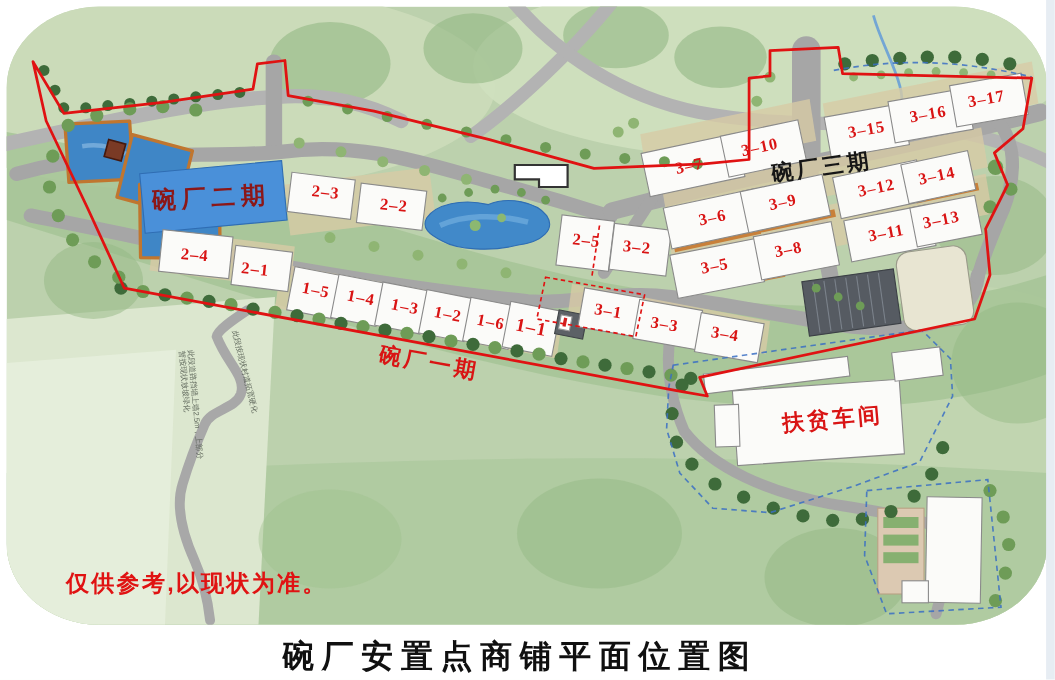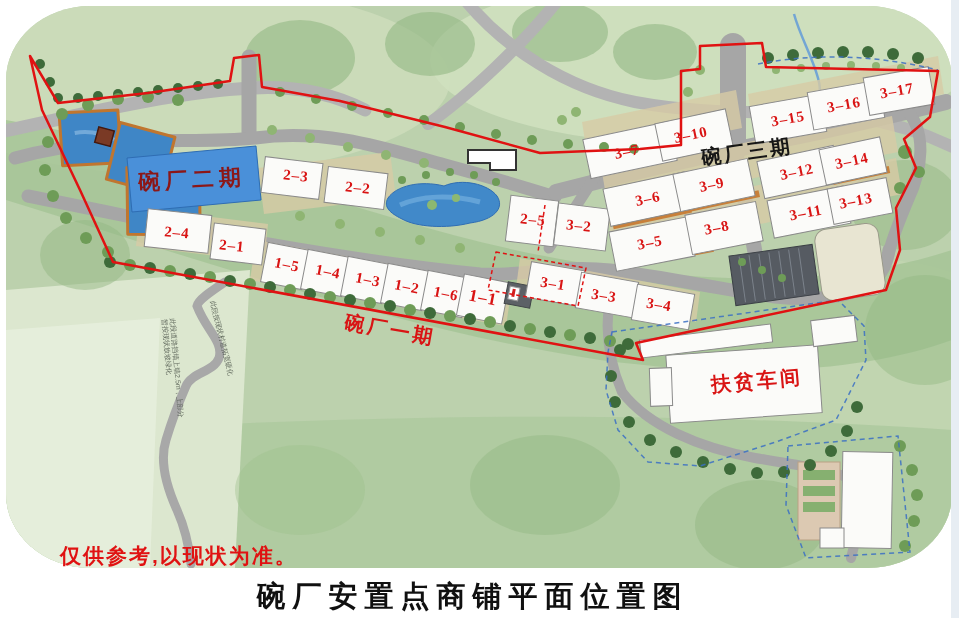--- a/index.html
+++ b/index.html
@@ -10,21 +10,21 @@
   .blabel{position:absolute;color:#d91414;font:700 15px "Liberation Serif",serif;
           letter-spacing:1px;white-space:nowrap;transform-origin:center;}
   .blabel.big{font-size:17px;}
   
   .alabel{position:absolute;font:700 20px "Liberation Serif",serif;letter-spacing:3px;
           white-space:nowrap;transform-origin:center;}
   .alabel.red{color:#d91414;}
   .alabel.black{color:#161616;}
   .alabel.deepred{color:#8c1717;font-size:22px;letter-spacing:5px;}
   .disclaimer{position:absolute;left:60px;top:516px;color:#e01212;
-              font:700 21px "Liberation Sans",sans-serif;letter-spacing:2px;margin-top:26px;}
+              font:700 21px "Liberation Sans",sans-serif;letter-spacing:2px;}
   .footer{position:absolute;left:0;right:14px;top:577px;text-align:center;}
   .footer .title{display:inline-block;color:#101010;font:700 29px "Liberation Serif",serif;
                  letter-spacing:7px;border-bottom:3px solid #000;padding:0 6px 3px;}
   .vnote{position:absolute;color:#4a5248;font:400 7px "Liberation Sans",sans-serif;
          transform-origin:left top;line-height:8px;white-space:nowrap;opacity:.85;}
 </style>
 </head>
 <body>
 
 <div class="stage">

